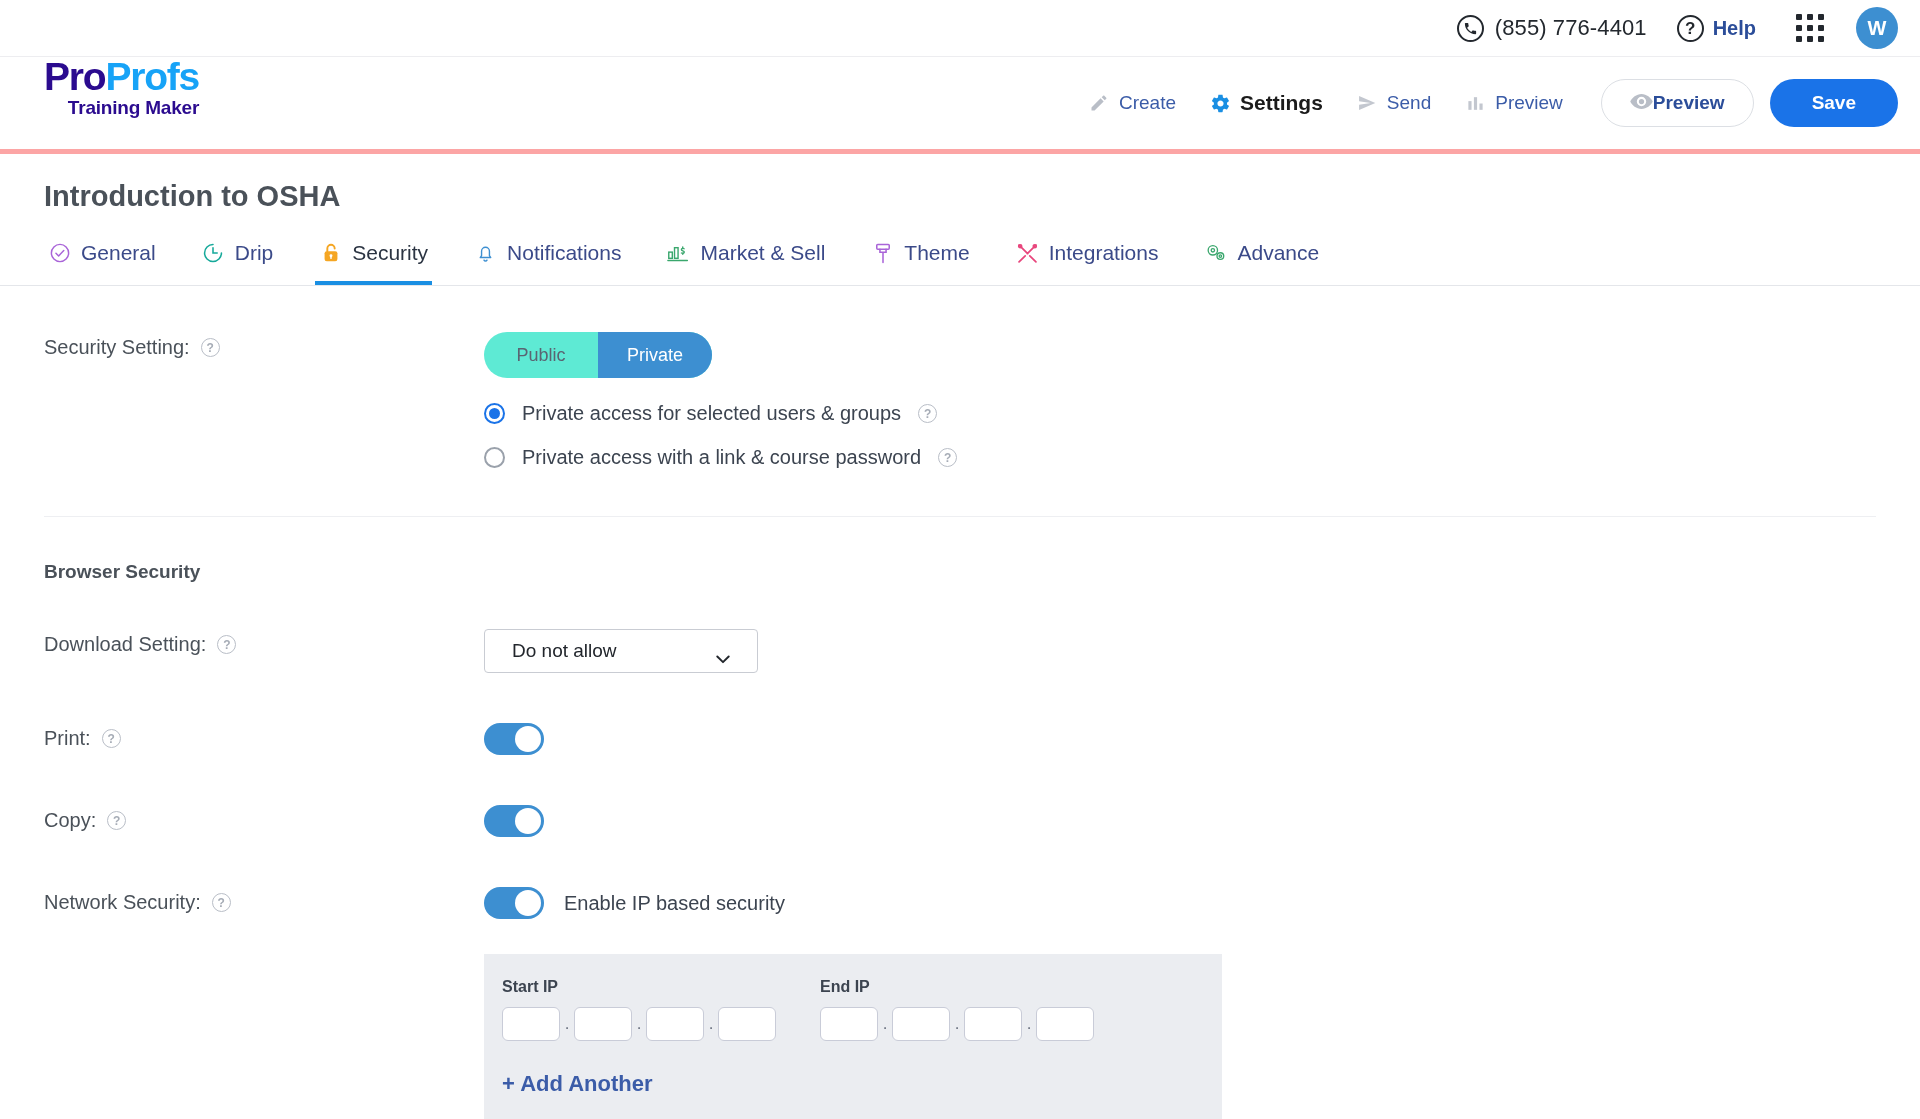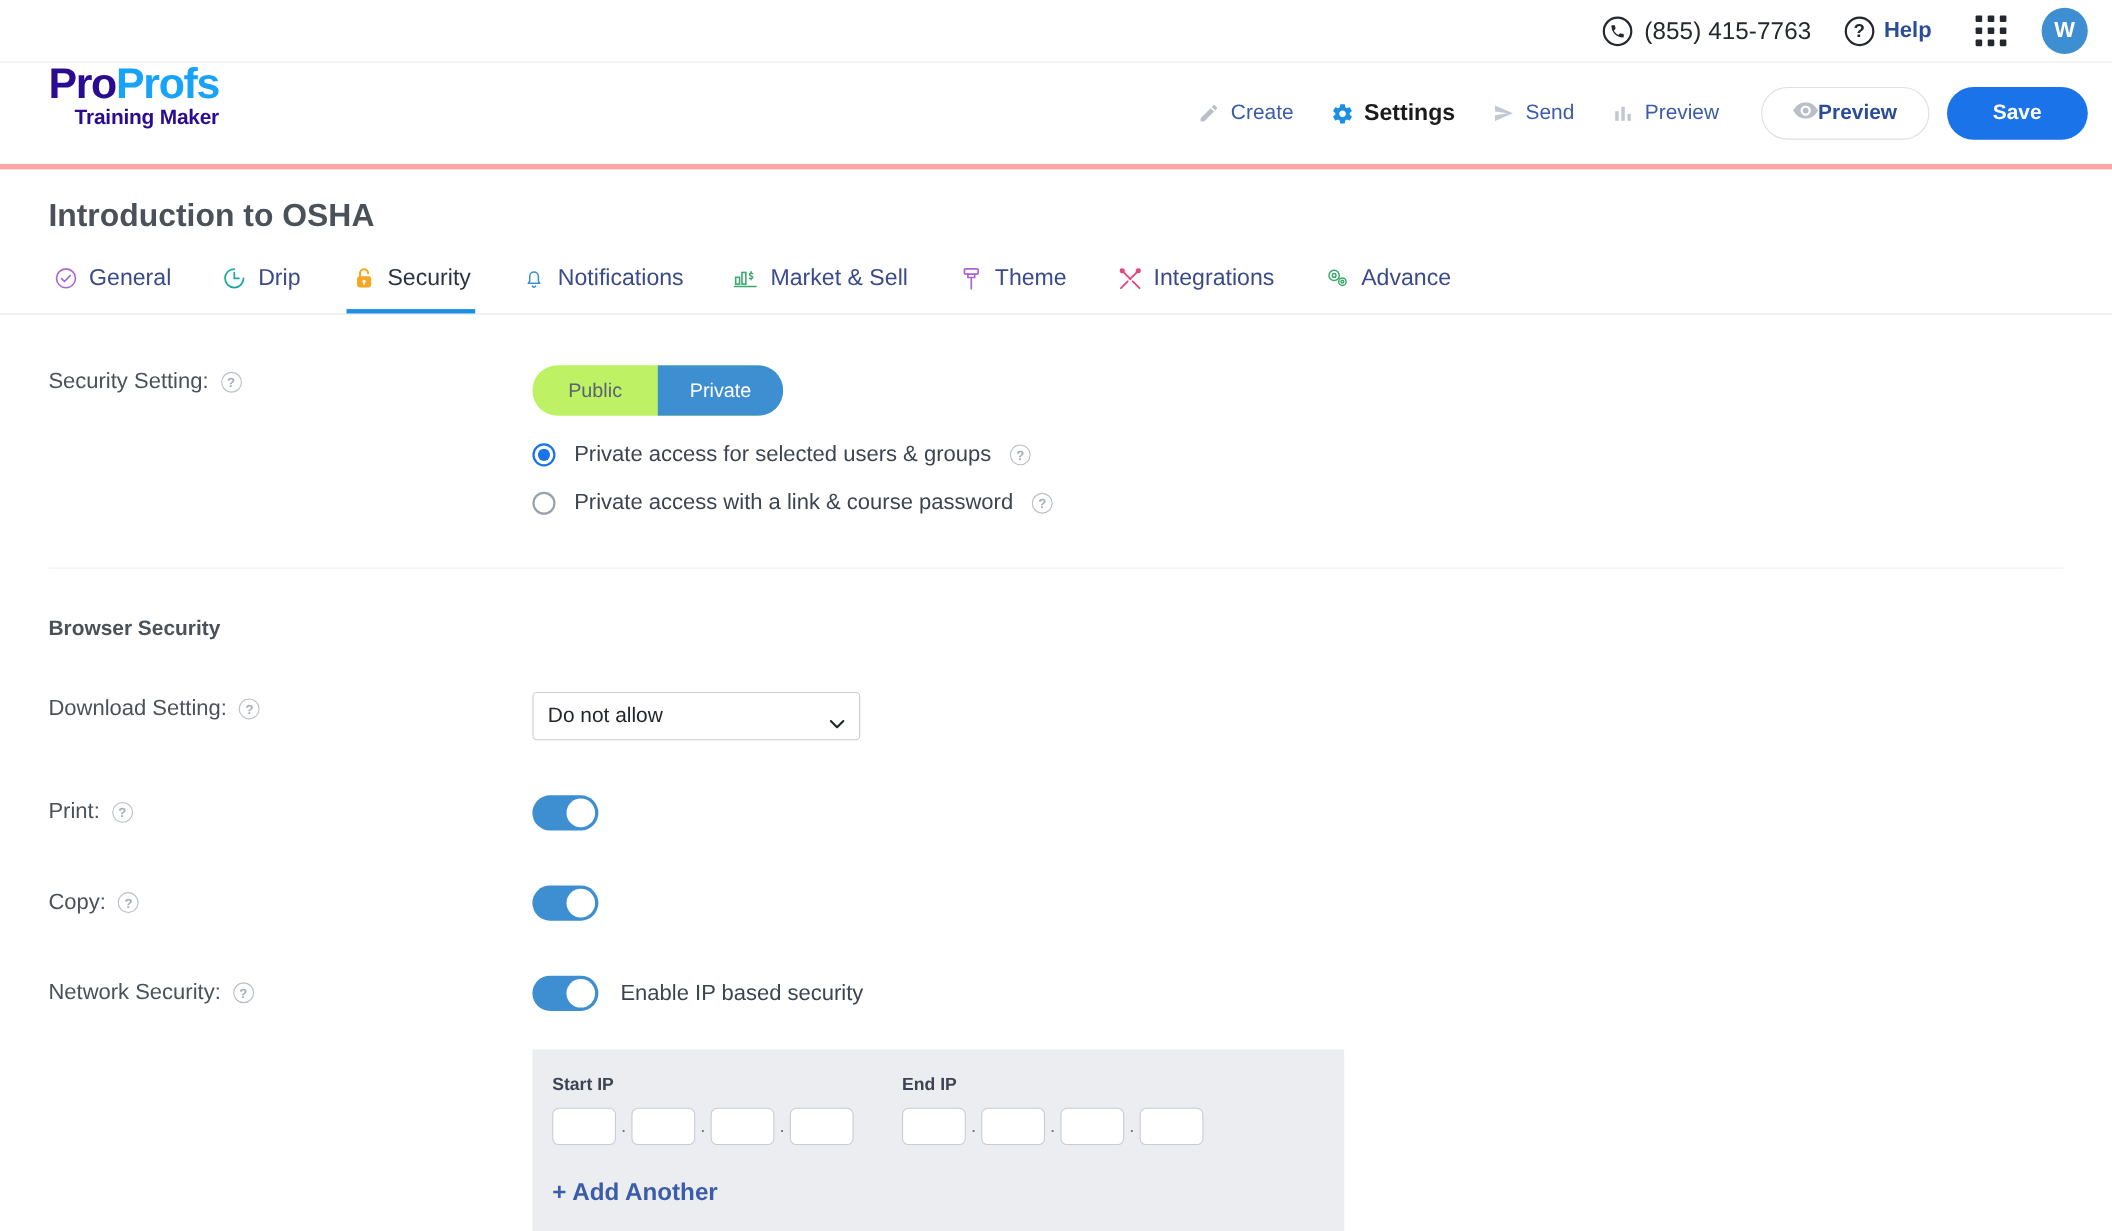--- a/index.html
+++ b/index.html
@@ -92,42 +92,42 @@
   .help-dot {
     width: 19px; height: 19px; border-radius: 50%; border: 1.5px solid #b9bec7;
     color: #a6acb6; font-size: 12px; font-weight: bold;
     display: inline-flex; align-items: center; justify-content: center; cursor: pointer;
     flex: none;
   }
 
   .sec-setting-row { padding-top: 46px; }
 
   .pill-toggle { display: inline-flex; height: 46px; border-radius: 24px; overflow: hidden;
-                 background: #bef264; }
+                 background: #5eead4; }
   .pill-opt { min-width: 114px; display: flex; align-items: center; justify-content: center;
               font-size: 18px; color: #5a6472; cursor: pointer; }
   .pill-opt.sel { background: #3d8fd1; color: #fff; }
 
   .radio-list { margin-top: 24px; }
   .radio-row { display: flex; align-items: center; gap: 17px; margin-bottom: 21px; }
   .radio { width: 21px; height: 21px; border-radius: 50%; border: 2px solid #9aa1ab;
            display: flex; align-items: center; justify-content: center; flex: none; cursor: pointer; }
   .radio.on { border-color: #1a73e8; }
   .radio.on::after { content: ""; width: 11px; height: 11px; border-radius: 50%; background: #1a73e8; }
   .radio-lbl { font-size: 20px; color: #3c4450; }
 
   .divider { height: 1px; background: #eeeff2; margin: 26px 0 0 0; }
 
   .section-head { font-size: 19px; font-weight: bold; color: #4a5159; padding-top: 44px; }
 
   .dl-row { padding-top: 46px; }
   .select-box {
-    width: 298px; height: 44px; border: 1px solid #c9ccd3; border-radius: 4px;
+    width: 274px; height: 44px; border: 1px solid #c9ccd3; border-radius: 4px;
     background: #fff; display: flex; align-items: center; justify-content: space-between;
-    padding: 0 13px; font-size: 19px; color: #22262c; cursor: pointer;
+    padding: 0 27px; font-size: 19px; color: #22262c; cursor: pointer;
   }
   .chev { width: 14px; height: 9px; }
 
   .tgl-row { padding-top: 50px; }
   .switch { width: 60px; height: 32px; border-radius: 17px; background: #3d8fd1;
             display: flex; align-items: center; cursor: pointer; padding: 3px;
             justify-content: flex-end; flex: none; }
   .switch .knob { width: 26px; height: 26px; border-radius: 50%; background: #fff; }
   .switch-line { display: flex; align-items: center; gap: 20px; }
   .switch-cap { font-size: 20px; color: #3c4450; }
@@ -144,21 +144,21 @@
 </head>
 <body>
 
 <div class="utility-bar">
   <div class="phone-block">
     <span class="circ-icon">
       <svg width="15" height="15" viewBox="0 0 24 24" fill="#23282e">
         <path d="M6.6 10.8c1.4 2.8 3.8 5.1 6.6 6.6l2.2-2.2c.3-.3.7-.4 1-.2 1.1.4 2.4.6 3.6.6.6 0 1 .4 1 1V20c0 .6-.4 1-1 1C10.6 21 3 13.4 3 4c0-.6.4-1 1-1h3.5c.6 0 1 .4 1 1 0 1.3.2 2.5.6 3.6.1.3 0 .7-.2 1l-2.3 2.2z"></path>
       </svg>
     </span>
-    <span class="phone-num">(855) 415-7763</span>
+    <span class="phone-num">(855) 776-4401</span>
   </div>
   <div class="help-block">
     <span class="circ-icon">
       <span class="help-q">?</span>
     </span>
     <span class="help-text">Help</span>
   </div>
   <div class="apps-grid">
     <i></i>
       <i></i>

